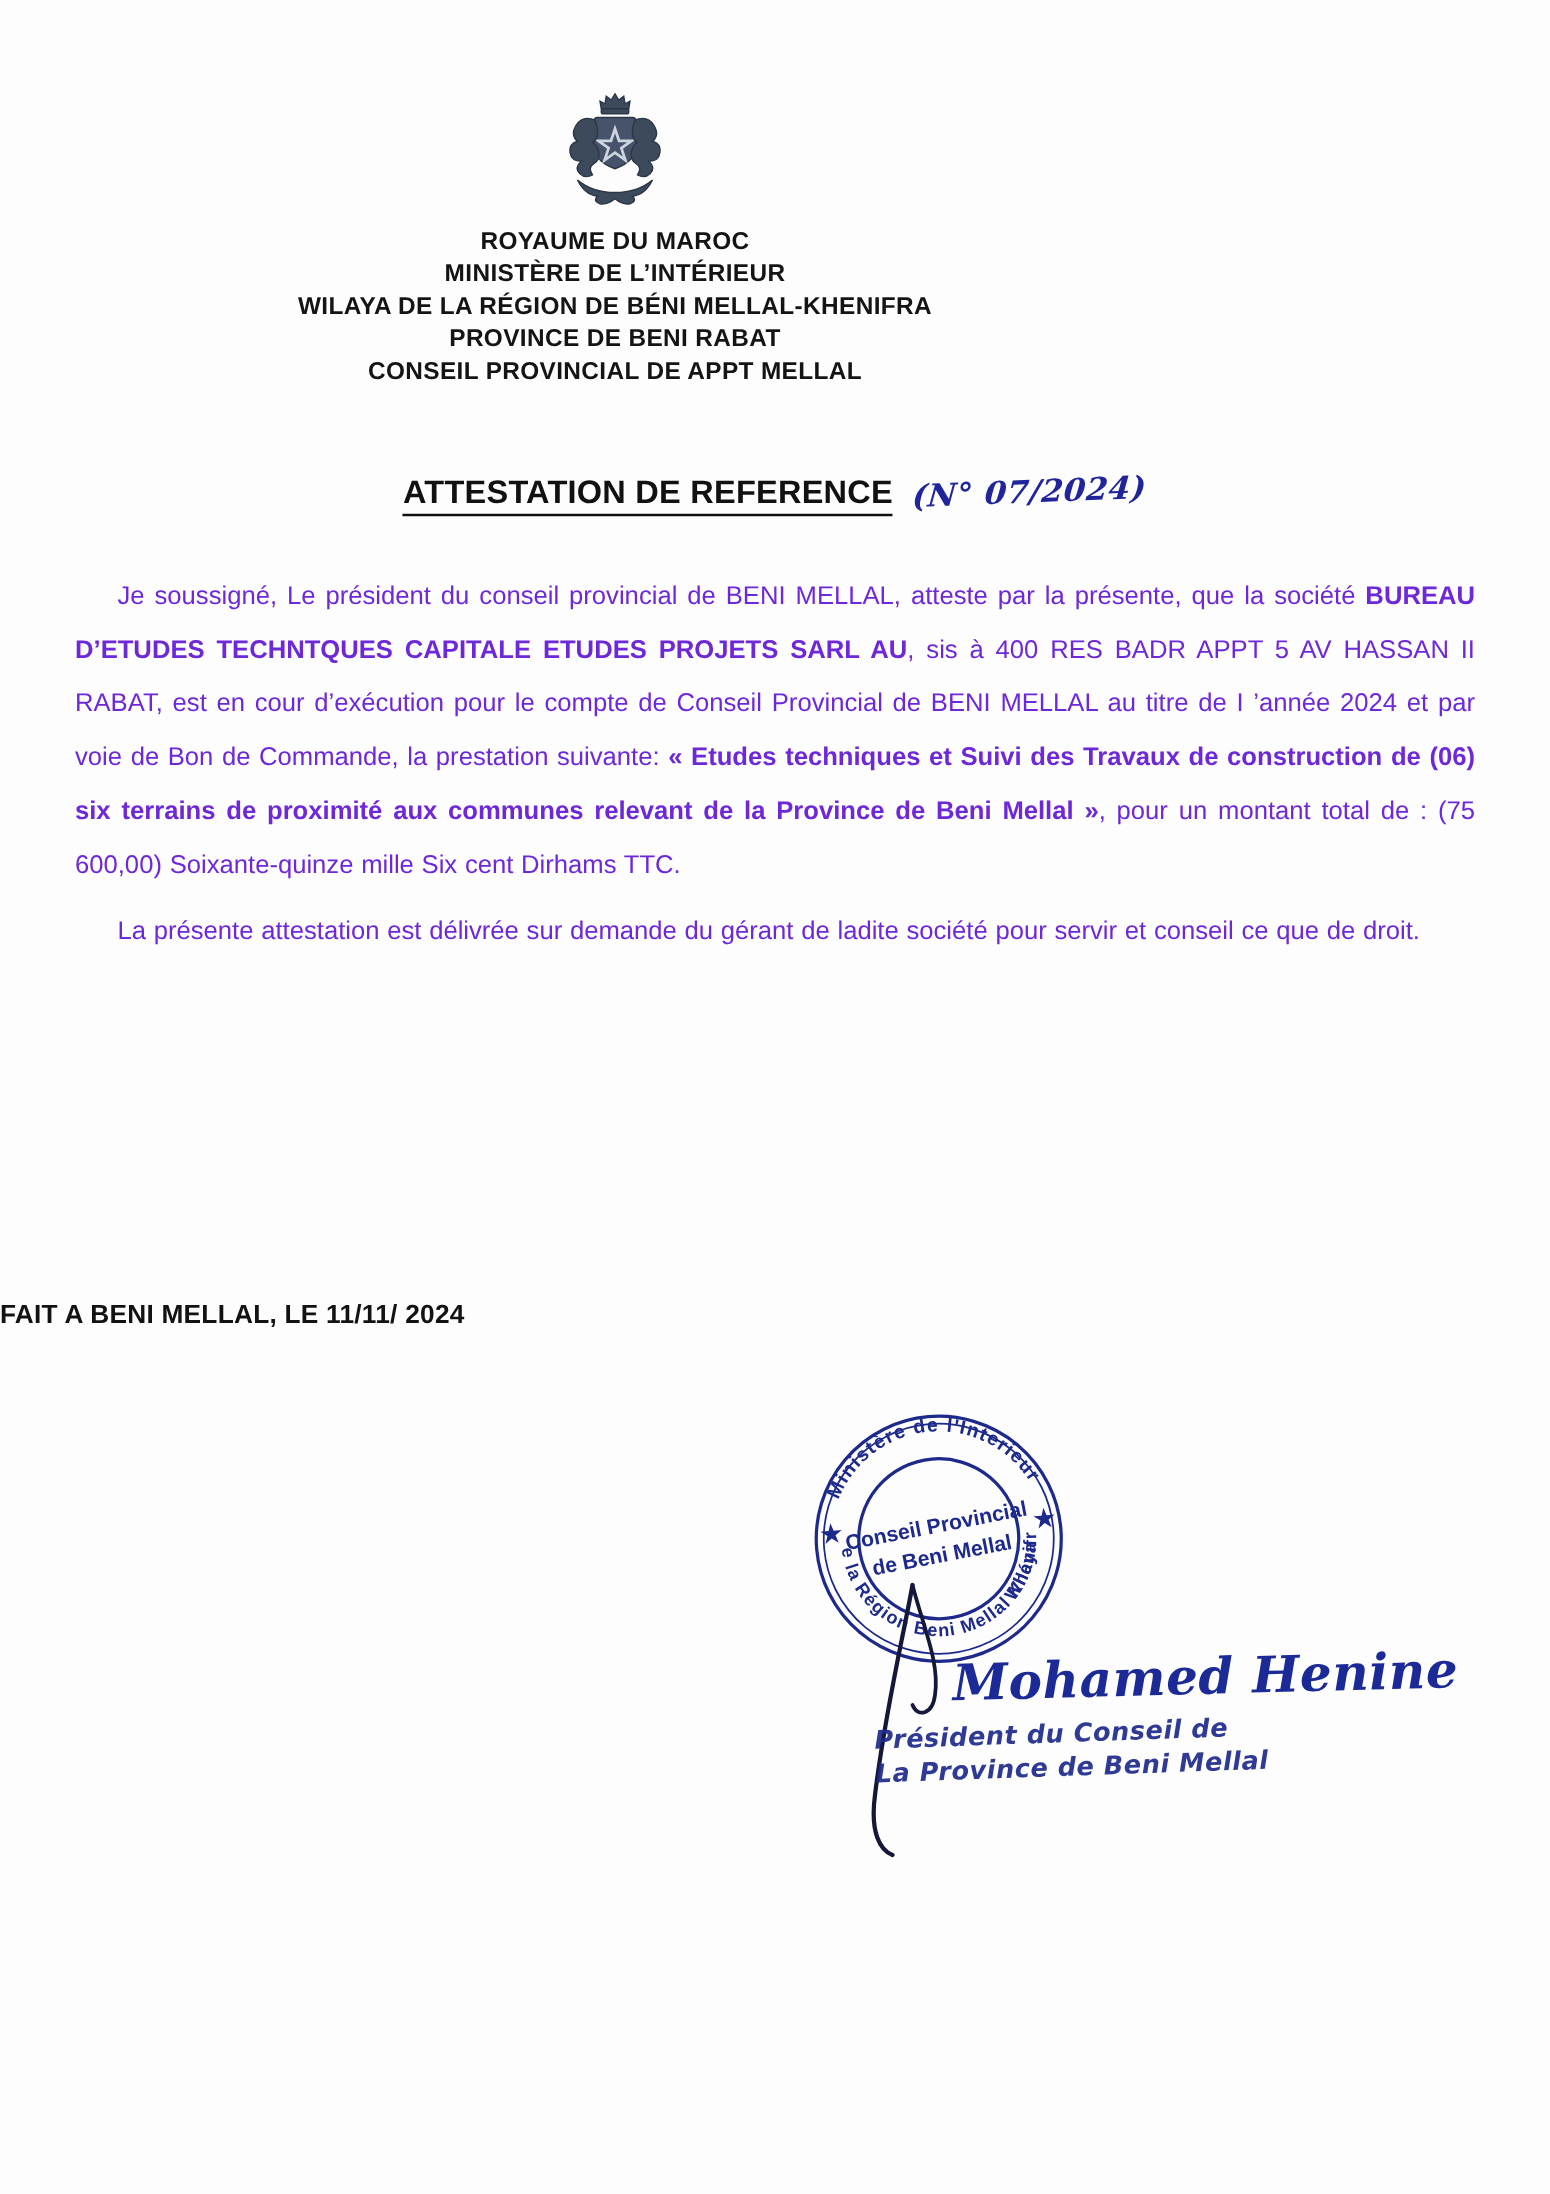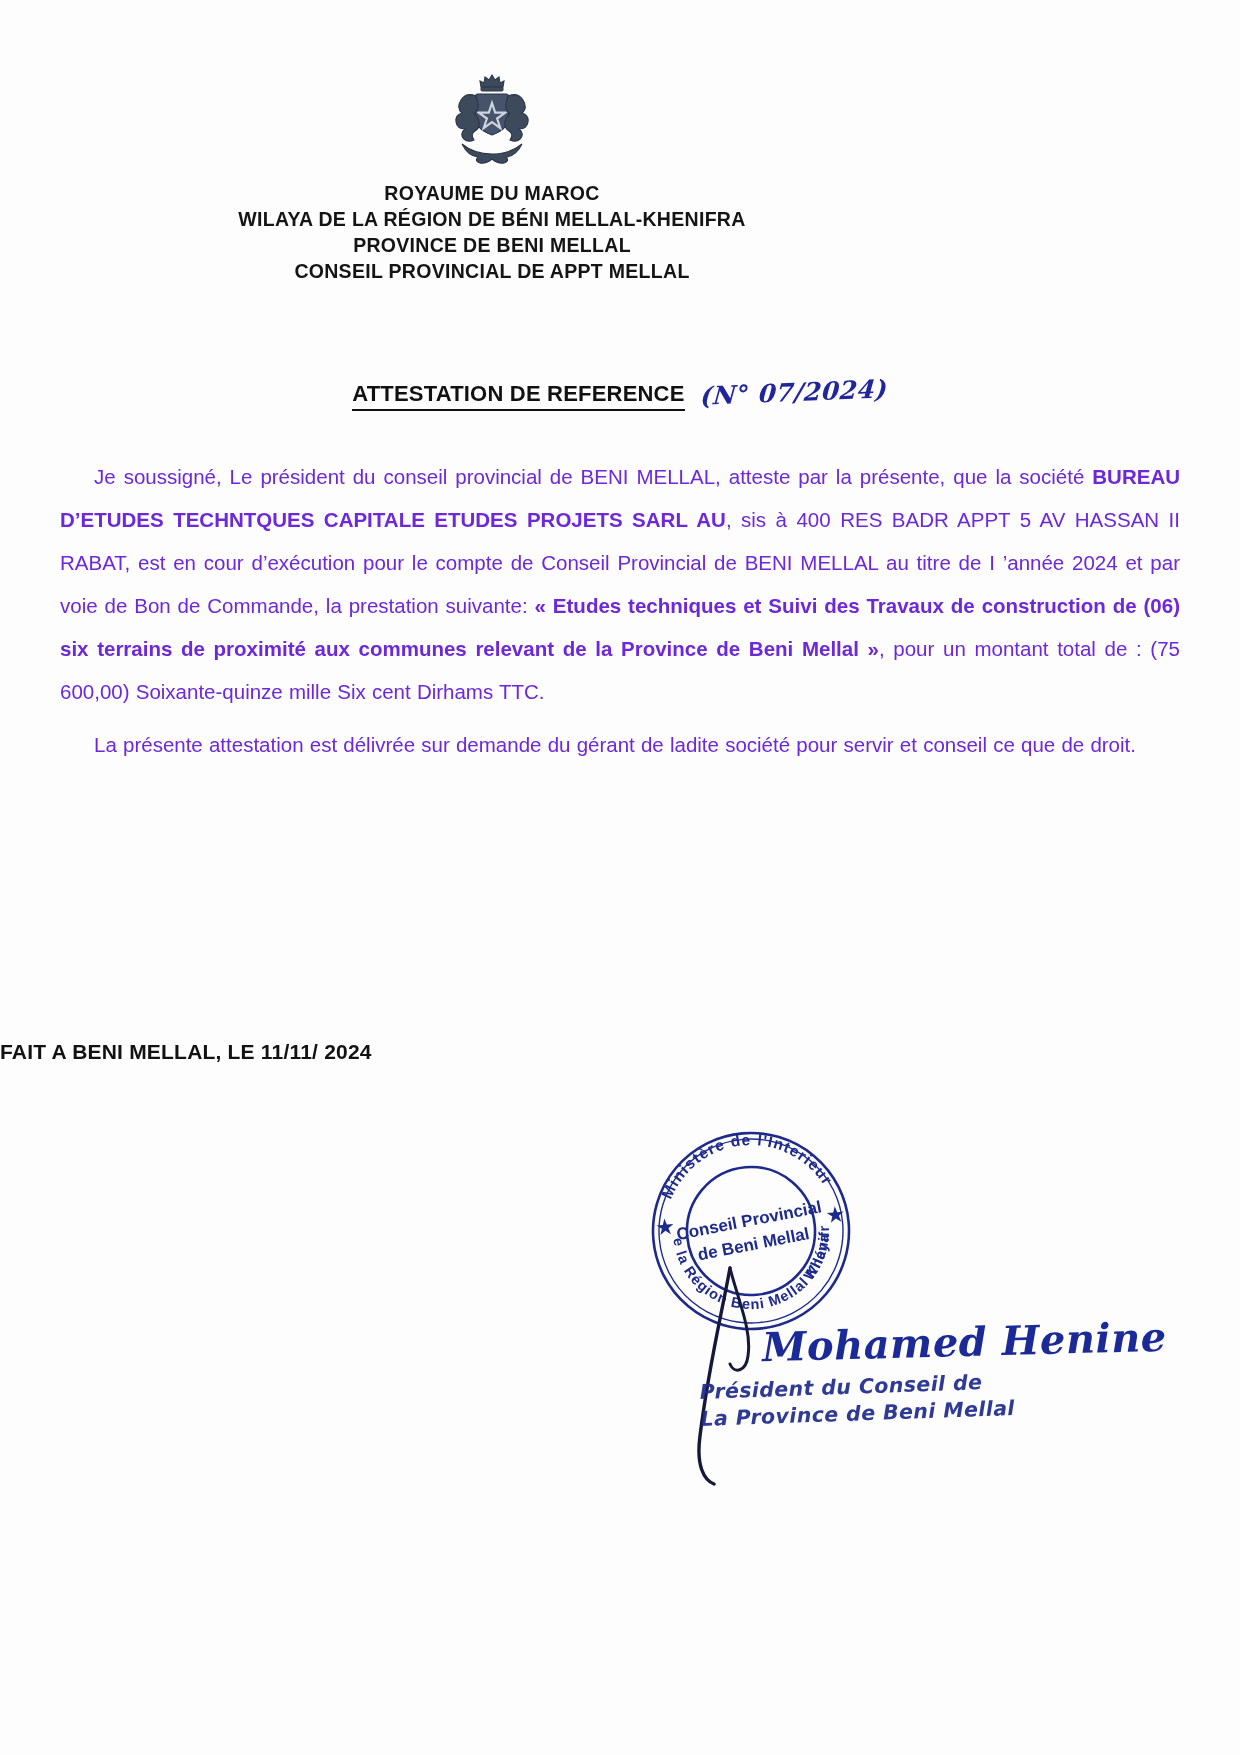--- a/index.html
+++ b/index.html
@@ -47,21 +47,21 @@
     position: absolute;
     top: 378px;
     left: 0;
     width: 1240px;
     text-align: center;
     white-space: nowrap;
   }
   #doc-title {
     display: inline-block;
     font-weight: bold;
-    font-size: 22px;
+    font-size: 26px;
     letter-spacing: 0.2px;
     border-bottom: 2.5px solid #111;
     padding-bottom: 2px;
     color: #111;
     vertical-align: baseline;
   }
   #ref-number {
     display: inline-block;
     margin-left: 16px;
     font-family: "DejaVu Serif", serif;
@@ -186,22 +186,23 @@
 
         <path d="M68 26 q10 -4 15 4 q5 8 -1 13 q7 2 6 9 q-1 7 -9 7 q6 5 1 10 q-4 4 -10 1
                  q4 -6 -1 -9 q-5 -3 -4 -9 q1 -6 5 -8 q-5 -3 -4 -10 q1 -6 2 -8 z"></path>
 
         <path d="M22 74 q12 10 30 10 q18 0 30 -10 q-6 12 -16 13 q4 4 -2 6 q-6 1 -12 -4
                  q-6 5 -12 4 q-6 -2 -2 -6 q-10 -1 -16 -13 z"></path>
       </g>
     </svg>
 
     <div class="org-line">ROYAUME DU MAROC</div>
+    <div class="org-line">MINISTÈRE DE L’INTÉRIEUR</div>
     <div class="org-line">WILAYA DE LA RÉGION DE BÉNI MELLAL-KHENIFRA</div>
-    <div class="org-line">PROVINCE DE BENI MELLAL</div>
+    <div class="org-line">PROVINCE DE BENI RABAT</div>
     <div class="org-line">CONSEIL PROVINCIAL DE APPT MELLAL</div>
   </div>
 
   <div id="title-row">
     <span id="doc-title">ATTESTATION DE REFERENCE</span><span id="ref-number">(N° 07/2024)</span>
   </div>
 
   <div id="body-block">
 
     <p class="para indent"><span>Je soussigné, Le président du conseil provincial de BENI MELLAL, atteste par la présente, que la société </span><b>BUREAU D’ETUDES TECHNTQUES CAPITALE ETUDES PROJETS SARL AU</b><span>, sis à 400 RES BADR APPT 5 AV HASSAN II RABAT, est en cour d’exécution pour le compte de Conseil Provincial de BENI MELLAL au titre de I ’année 2024 et par voie de Bon de Commande, la prestation suivante: </span><b>« Etudes techniques et Suivi des Travaux de construction de (06) six terrains de proximité aux communes relevant de la Province de Beni Mellal »</b><span>, pour un montant total de : (75 600,00) Soixante-quinze mille Six cent Dirhams TTC.</span></p>

